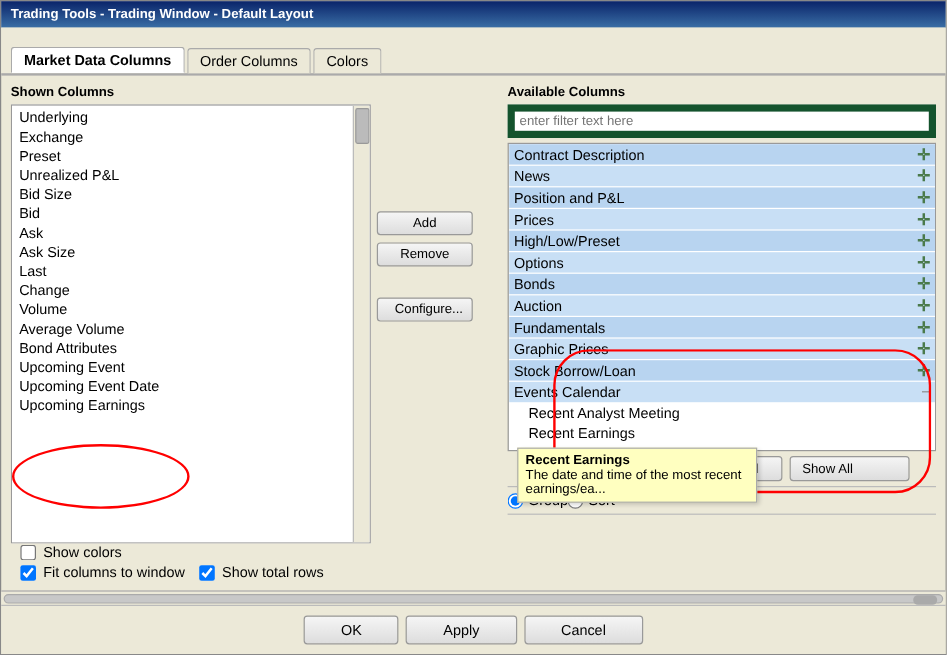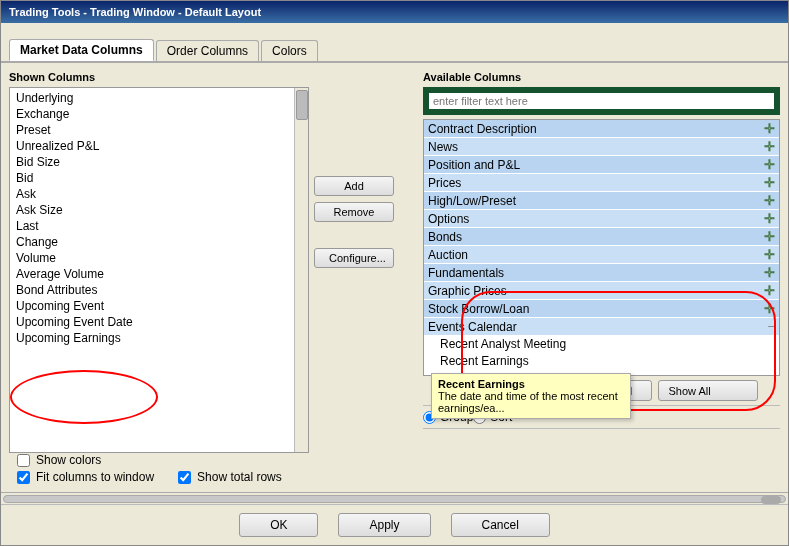--- a/index.html
+++ b/index.html
@@ -166,21 +166,21 @@
     }
     .checkbox-row {
       display: flex;
       align-items: center;
       gap: 6px;
       font-size: 12px;
     }
     .footer {
       display: flex;
       justify-content: center;
-      gap: 20px;
+      gap: 6px;
       padding: 8px;
       border-top: 1px solid #bbb;
       background: #ece9d8;
     }
     .footer-btn {
       padding: 4px 30px;
       background: linear-gradient(to bottom, #f5f5f5, #ddd);
       border: 1px solid #999;
       border-radius: 3px;
       cursor: pointer;
@@ -427,21 +427,21 @@
           </div>
         </div>
       </div>
     </div>
 
     <div class="bottom-checkboxes">
       <div class="checkbox-row">
         <input type="checkbox" style="">
         <span>Show colors</span>
       </div>
-      <div style="display:flex; gap:24px;">
+      <div style="display:flex; gap:12px;">
         <div class="checkbox-row">
           <input type="checkbox" checked="" style="">
           <span>Fit columns to window</span>
         </div>
         <div class="checkbox-row">
           <input type="checkbox" checked="" style="">
           <span>Show total rows</span>
         </div>
       </div>
     </div>

